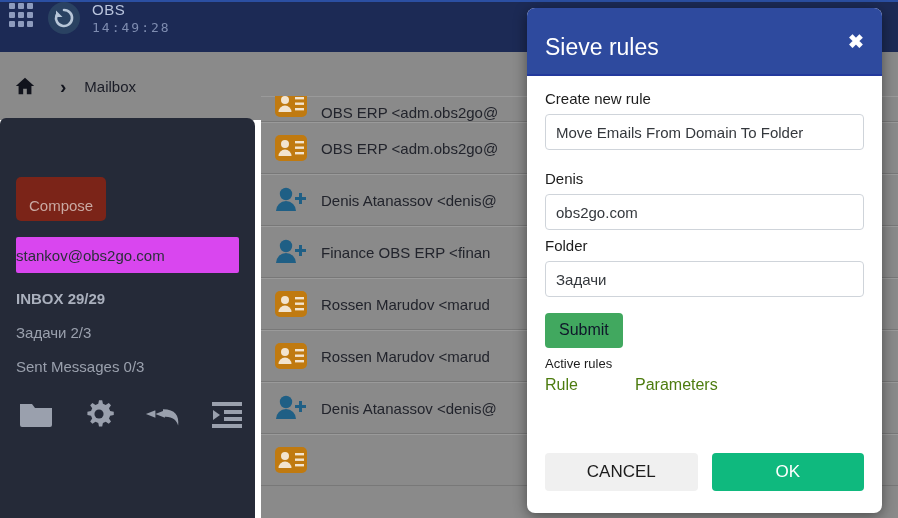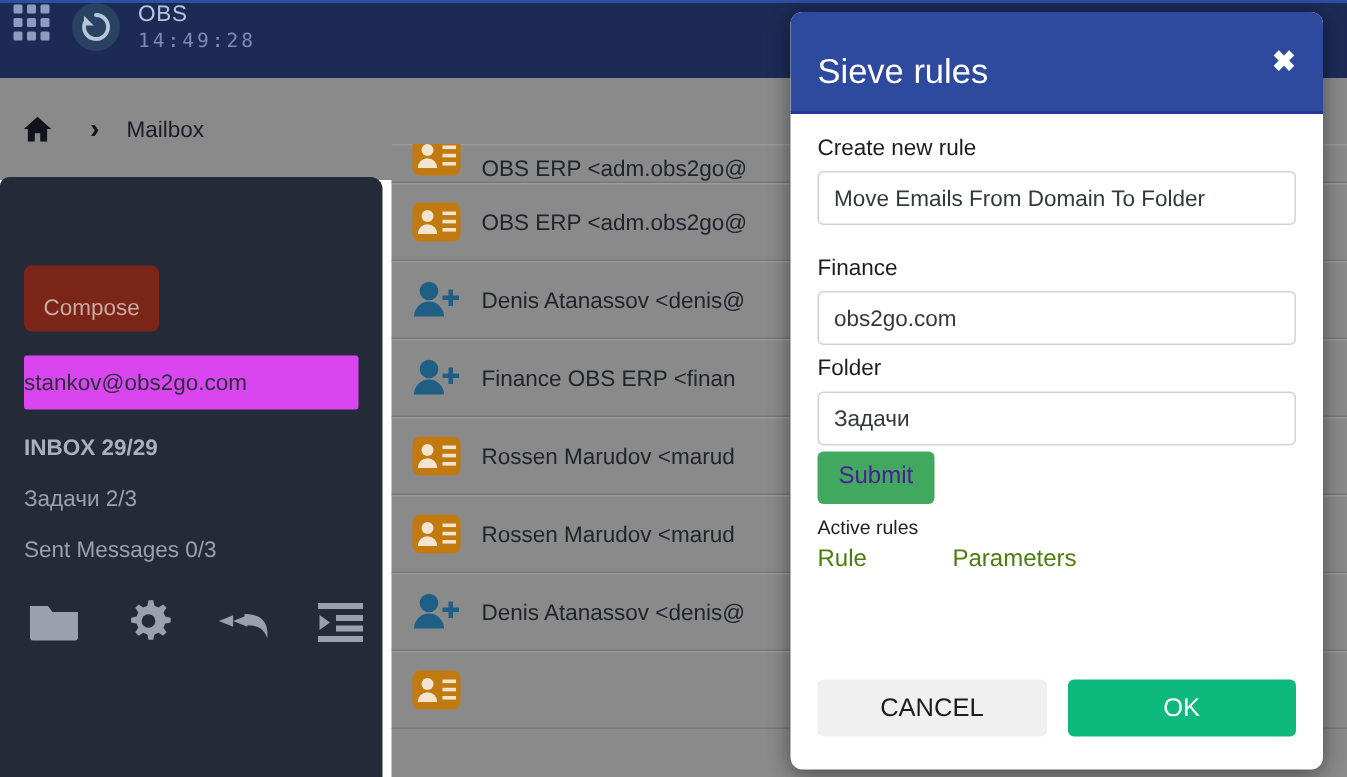--- a/index.html
+++ b/index.html
@@ -181,23 +181,23 @@
     padding: 0 10px;
     font-size: 15px;
     color: #34383d;
     background: #ffffff;
     font-family: "Liberation Sans", sans-serif;
     outline: none;
   }
   .gap-lg { height: 18px; }
   .gap-sm { height: 5px; }
   .submit-btn {
-    margin-top: 4px;
+    margin-top: 16px;
     background: #41a85f;
-    color: #4c1d95;
+    color: #0f172a;
     font-size: 16px;
     border: none;
     border-radius: 4px;
     padding: 8px 14px 9px 14px;
     cursor: pointer;
     font-family: "Liberation Sans", sans-serif;
   }
   .active-rules { font-size: 13px; color: #1c1c1c; margin-top: 8px; }
   .rules-table { margin-top: 5px; display: flex; font-size: 16px; color: #4d7c0f; }
   .rules-table .col-rule { width: 90px; }
@@ -410,21 +410,21 @@
   <div class="modal">
     <div class="modal-header">
       <div class="modal-title">Sieve rules</div>
       <button class="modal-close">✖</button>
     </div>
 
     <div class="modal-body">
       <div class="field-label">Create new rule</div>
       <input class="txt-input" type="text" value="Move Emails From Domain To Folder" style="">
       <div class="gap-lg"></div>
-      <div class="field-label">Finance</div>
+      <div class="field-label">Denis</div>
       <input class="txt-input" type="text" value="obs2go.com" style="">
       <div class="gap-sm"></div>
       <div class="field-label">Folder</div>
       <input class="txt-input" type="text" value="Задачи" style="">
       <button class="submit-btn">Submit</button>
       <div class="active-rules">Active rules</div>
       <div class="rules-table">
         <div class="col-rule">Rule</div>
         <div>Parameters</div>
       </div>

